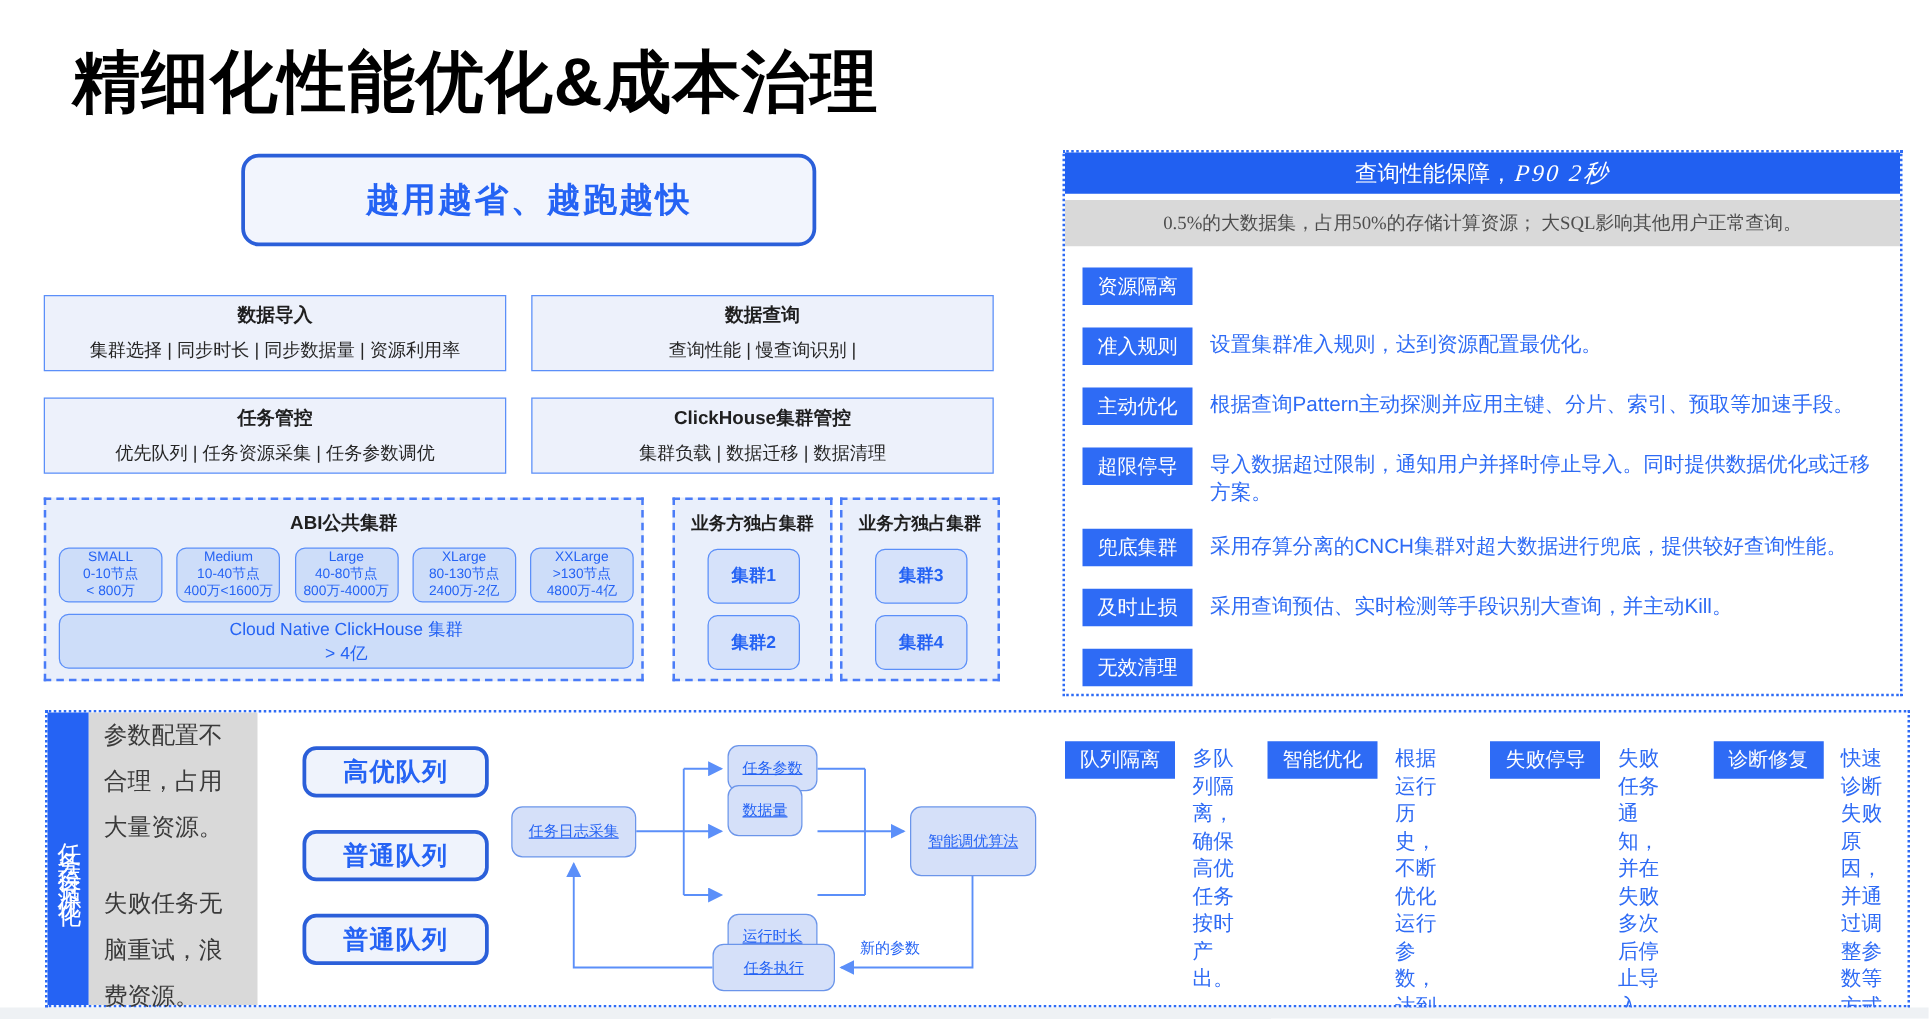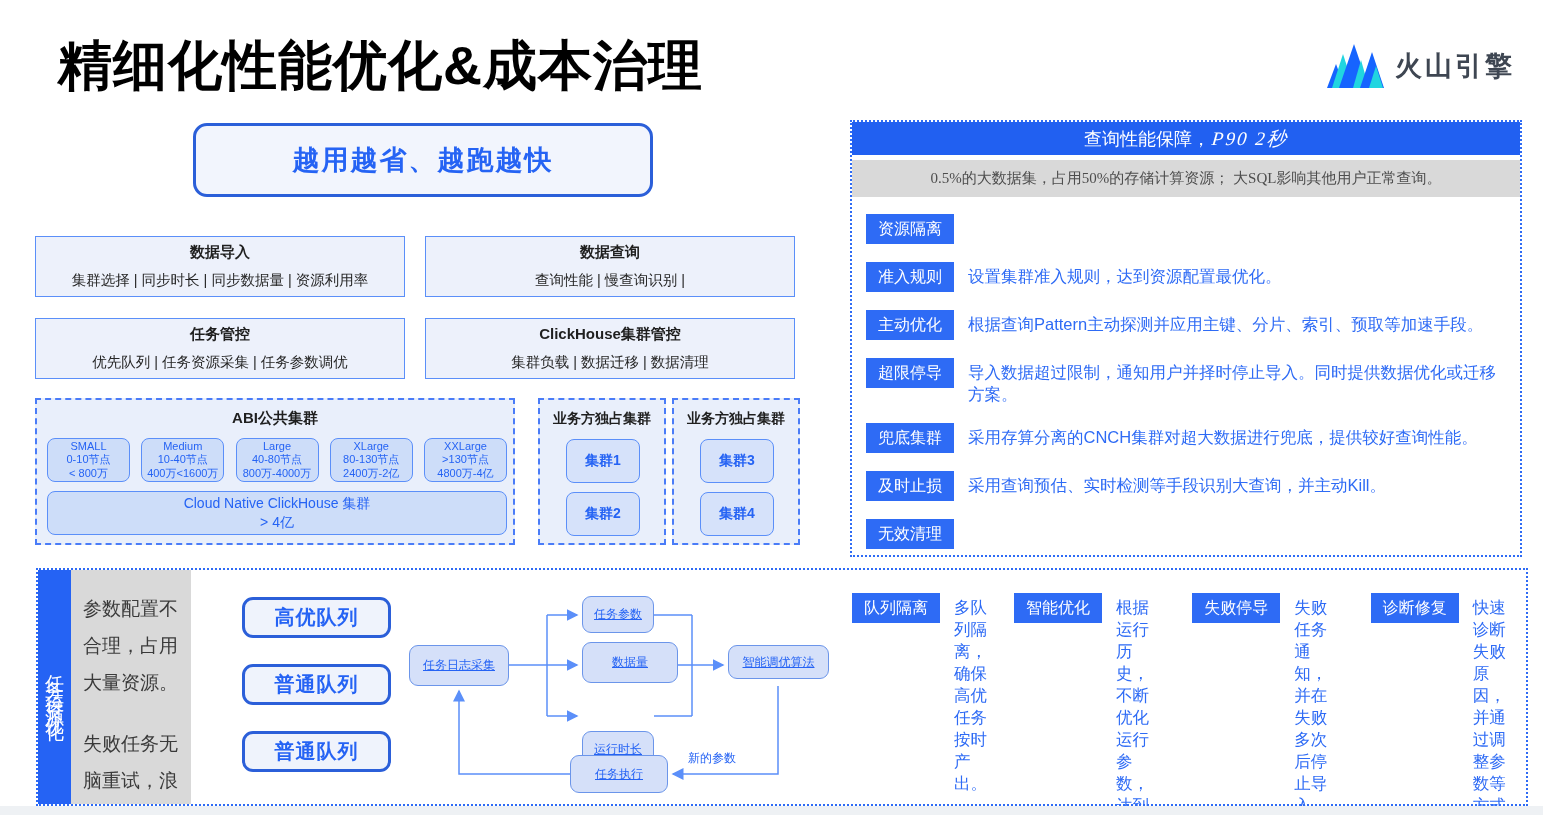--- a/index.html
+++ b/index.html
@@ -48,60 +48,49 @@
   .qp-sub { height:37px; margin-top:5px; background:#d9d9d9; display:flex; align-items:center; justify-content:center; font-size:15px; color:#4d4d4d; font-family:"Liberation Serif",serif; }
   .qp-rows { padding:17px 12px 0 14px; display:flex; flex-direction:column; gap:18px; }
   .chip-row { display:flex; align-items:flex-start; gap:14px; }
   .chip { flex:0 0 88px; height:30px; background:#2e6bf5; color:#fff; font-size:16px; display:flex; align-items:center; justify-content:center; }
   .chip-text { font-size:16.5px; color:#2e6bf5; line-height:22px; padding-top:3px; max-width:545px; }
 
   
   .task-panel { position:absolute; left:36px; top:568px; width:1492px; height:238px; border:2px dotted #2e6bf5; background:#fff; }
   .side-bar { position:absolute; left:0; top:0; width:33px; height:234px; background:#2563f4; display:flex; align-items:center; justify-content:center; }
   .side-bar span { writing-mode:vertical-rl; text-orientation:upright; color:#fff; font-size:19px; letter-spacing:7px; font-family:"Liberation Serif",serif; }
-  .problem-panel { position:absolute; left:33px; top:0; width:120px; height:234px; background:#d9d9d9; padding:20px 12px; }
+  .problem-panel { position:absolute; left:33px; top:0; width:135px; height:234px; background:#d9d9d9; padding:0 12px; }
   .problem-panel p { font-size:19px; line-height:37px; color:#3a3a3a; font-family:"Liberation Serif",serif; }
   .problem-panel p + p { margin-top:24px; }
 
   .queue-btn { position:absolute; left:204px; width:149px; height:41px; background:#eff3fc; border:3px solid #2b5fd9; border-radius:11px; display:flex; align-items:center; justify-content:center; font-size:20px; font-weight:800; color:#2563f4; letter-spacing:1px; }
   .queue-btn.q0 { top:27px; } .queue-btn.q1 { top:94px; } .queue-btn.q2 { top:161px; }
 
   
   .flow { position:absolute; left:354px; top:0; width:460px; height:238px; }
   .flow svg { position:absolute; left:0; top:0; }
   .fnode { position:absolute; background:#d5e0f9; border:1.5px solid #6b95ea; border-radius:9px; display:flex; align-items:center; justify-content:center; font-size:12px; color:#2563f4;text-decoration:underline; }
   .fn-collect { left:17px;  top:75px;  width:100px; height:41px; }
   .fn-in0     { left:190px; top:26px;  width:72px;  height:37px; }
-  .fn-in1     { left:190px; top:72px;  width:96px;  height:41px; }
+  .fn-in1     { left:190px; top:58px;  width:60px;  height:41px; }
   .fn-in2     { left:190px; top:127px; width:72px;  height:37px;margin-top:34px; }
-  .fn-algo    { left:336px; top:75px;  width:101px; height:34px; }
+  .fn-algo    { left:336px; top:75px;  width:101px; height:56px; }
   .fn-exec    { left:178px; top:185px; width:98px;  height:38px; }
   .flow-label { position:absolute; left:296px; top:180px; font-size:12px; color:#2563f4; }
 
   .task-rows { position:absolute; left:814px; top:23px; width:670px; display:flex; flex-direction:row; gap:27px; }
 
   .footer-strip { position:absolute; left:0; bottom:0; width:1543px; height:9px; background:#eef1f4; }
 </style>
 </head>
 <body>
 
 <div class="slide">
 
   <div class="page-title">精细化性能优化&amp;成本治理</div>
-  <div class="logo">
-    <svg width="58" height="44" viewBox="0 0 58 44">
-      <polygon points="0,44 9,20 18,44" fill="#1664ff"></polygon>
-      <polygon points="5,44 16,10 27,44" fill="#21d5e0"></polygon>
-      <polygon points="12,44 27,0 42,44" fill="#1664ff"></polygon>
-      <polygon points="26,44 34,16 42,44" fill="#21d5e0"></polygon>
-      <polygon points="33,44 45,8 57,44" fill="#1664ff"></polygon>
-      <polygon points="42,44 49,22 56,44" fill="#21d5e0"></polygon>
-    </svg>
-    <span class="logo-text">火山引擎</span>
-  </div>
 
   <div class="slogan-box">
     <span>越用越省、越跑越快</span>
   </div>
 
   <div class="feature-box" id="fb0">
     <div class="fb-title">数据导入</div>
     <div class="fb-sub">集群选择 | 同步时长 | 同步数据量 | 资源利用率</div>
   </div>
   <div class="feature-box" id="fb1">

